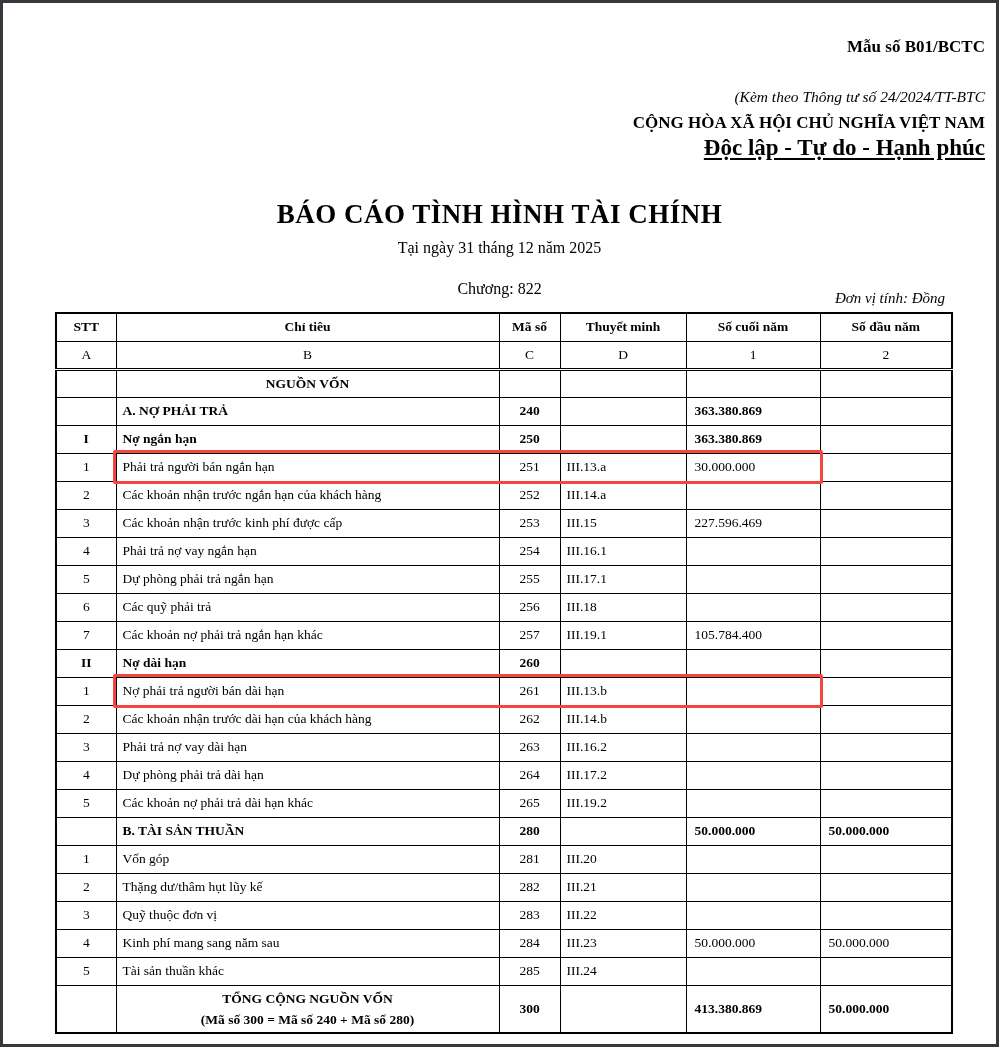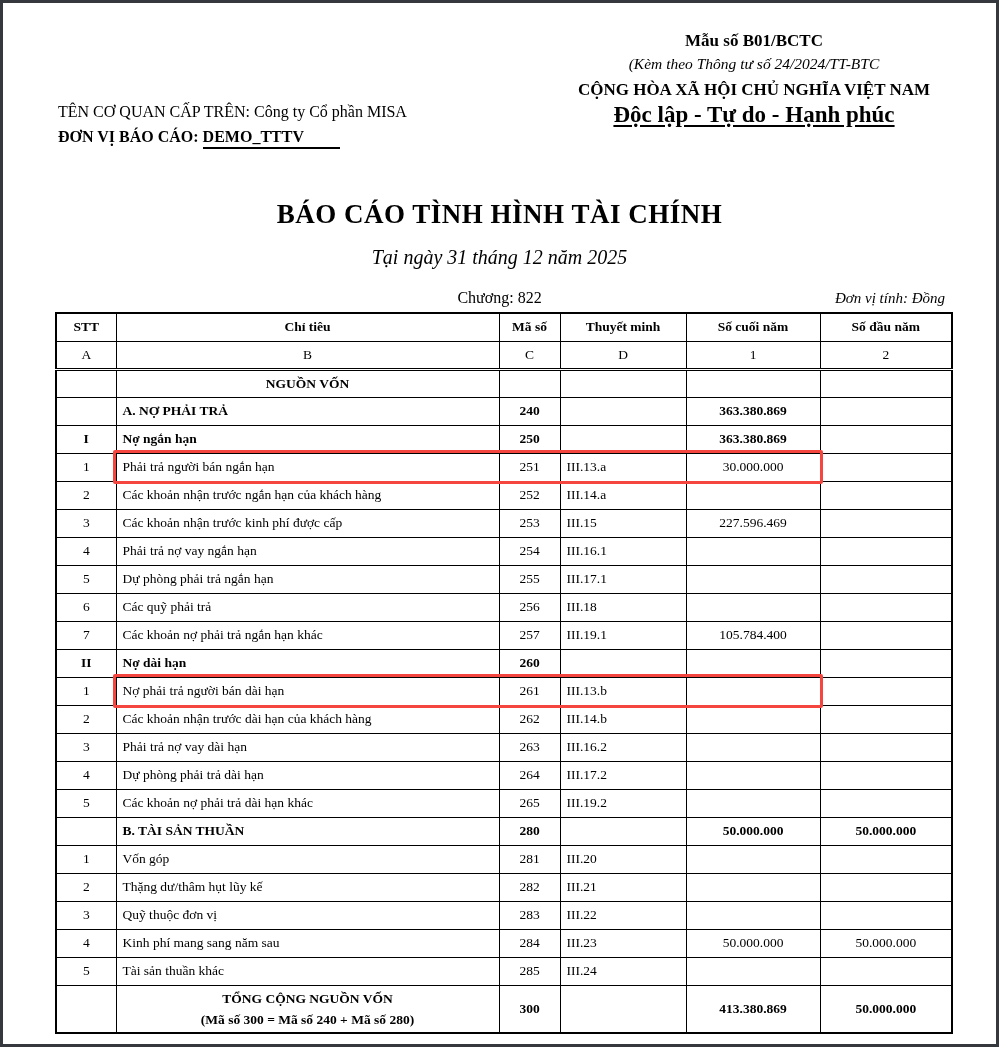--- a/index.html
+++ b/index.html
@@ -6,69 +6,62 @@
   .page {
     position:relative; width:999px; height:1047px; box-sizing:border-box;
     background:#fff; border:3px solid #35393d; overflow:hidden;
     font-family:"Liberation Serif","DejaVu Serif",serif; color:#000;
   }
   .bold { font-weight:bold; }
 
   
   .header-left { position:absolute; left:55px; top:96px; font-size:16px; line-height:25px; white-space:nowrap; }
   .unit-underline { border-bottom:2px solid #000; padding-right:36px; padding-bottom:2px; }
-  .header-right { position:absolute; left:520px; top:26px; width:462px; text-align:center; }
+  .header-right { position:absolute; left:520px; top:32px; width:462px; text-align:right; }
   .header-right .form-no { font-size:17px; font-weight:bold; line-height:24px; }
-  .header-right .circ { font-size:15.5px; font-style:italic; line-height:21px; }
+  .header-right .circ { font-size:15.5px; font-style:italic; line-height:21px;margin-top:27px; }
   .header-right .nation { font-size:17px; font-weight:bold; line-height:25px; margin-top:3px; }
   .header-right .motto { font-size:23px; font-weight:bold; line-height:25px; text-decoration:underline; text-underline-offset:3px; }
 
   
   .title-block { position:absolute; left:0; top:194px; width:100%; text-align:center; }
   .title-main { font-size:27px; font-weight:bold; letter-spacing:.5px; line-height:34px;text-align:center; }
-  .title-date { font-size:20px; font-style:italic; line-height:24px; margin-top:14px; }
+  .title-date { font-size:16px; line-height:24px; margin-top:5px; }
   .title-chapter { font-size:16px; line-height:22px; margin-top:18px; }
   .unit-note { position:absolute; right:51px; top:287px; font-size:15px; font-style:italic; }
 
   
   .table-wrap { position:absolute; left:52px; top:309px; width:896px; }
   table { border-collapse:collapse; width:896px; table-layout:fixed; border:2px solid #000; }
   th, td { border:1px solid #000; font-size:13.5px; padding:0 6px; height:28px; box-sizing:border-box; overflow:hidden; white-space:nowrap; }
   thead th { font-weight:bold; text-align:center; padding:0 2px; }
   thead tr.sub-keys td { text-align:center; border-bottom:3px double #000; }
   col.c-stt  { width:60px; }
   col.c-name { width:383px; }
   col.c-code { width:61px; }
   col.c-note { width:126px; }
   col.c-end  { width:134px; }
   col.c-beg  { width:132px; }
   td.col-stt  { text-align:center; padding:0 2px; }
   td.col-code { text-align:center; padding:0 18px; }
-  td.col-num  { text-align:center; padding:0 8px; }
+  td.col-num  { text-align:left; padding:0 8px; }
   tr.section td, tr.group td, tr.total td { font-weight:bold; }
   tr.section td.col-name, tr.total td.col-name { text-align:center;margin-left:20px; }
   tr.total td { height:48px; }
   tr.total .tname-l2 { font-weight:bold; }
   td .tline { line-height:21px; }
 
   
   .highlight-box { position:absolute; border:3px solid #f4453e; border-radius:2px; pointer-events:none; }
 </style>
 </head>
 <body>
 
 <div class="page">
 
-  <div class="header-left">
-    <div>TÊN CƠ QUAN CẤP TRÊN: Công ty Cổ phần MISA</div>
-    <div class="bold">
-      <span>ĐƠN VỊ BÁO CÁO:</span>
-      <span class="unit-underline">DEMO_TTTV</span>
-    </div>
-  </div>
 
   <div class="header-right">
     <div class="form-no">Mẫu số B01/BCTC</div>
     <div class="circ">(Kèm theo Thông tư số 24/2024/TT-BTC</div>
     <div class="nation">CỘNG HÒA XÃ HỘI CHỦ NGHĨA VIỆT NAM</div>
     <div class="motto">Độc lập - Tự do - Hạnh phúc</div>
   </div>
 
   <div class="title-block">
     <div class="title-main">BÁO CÁO TÌNH HÌNH TÀI CHÍNH</div>

